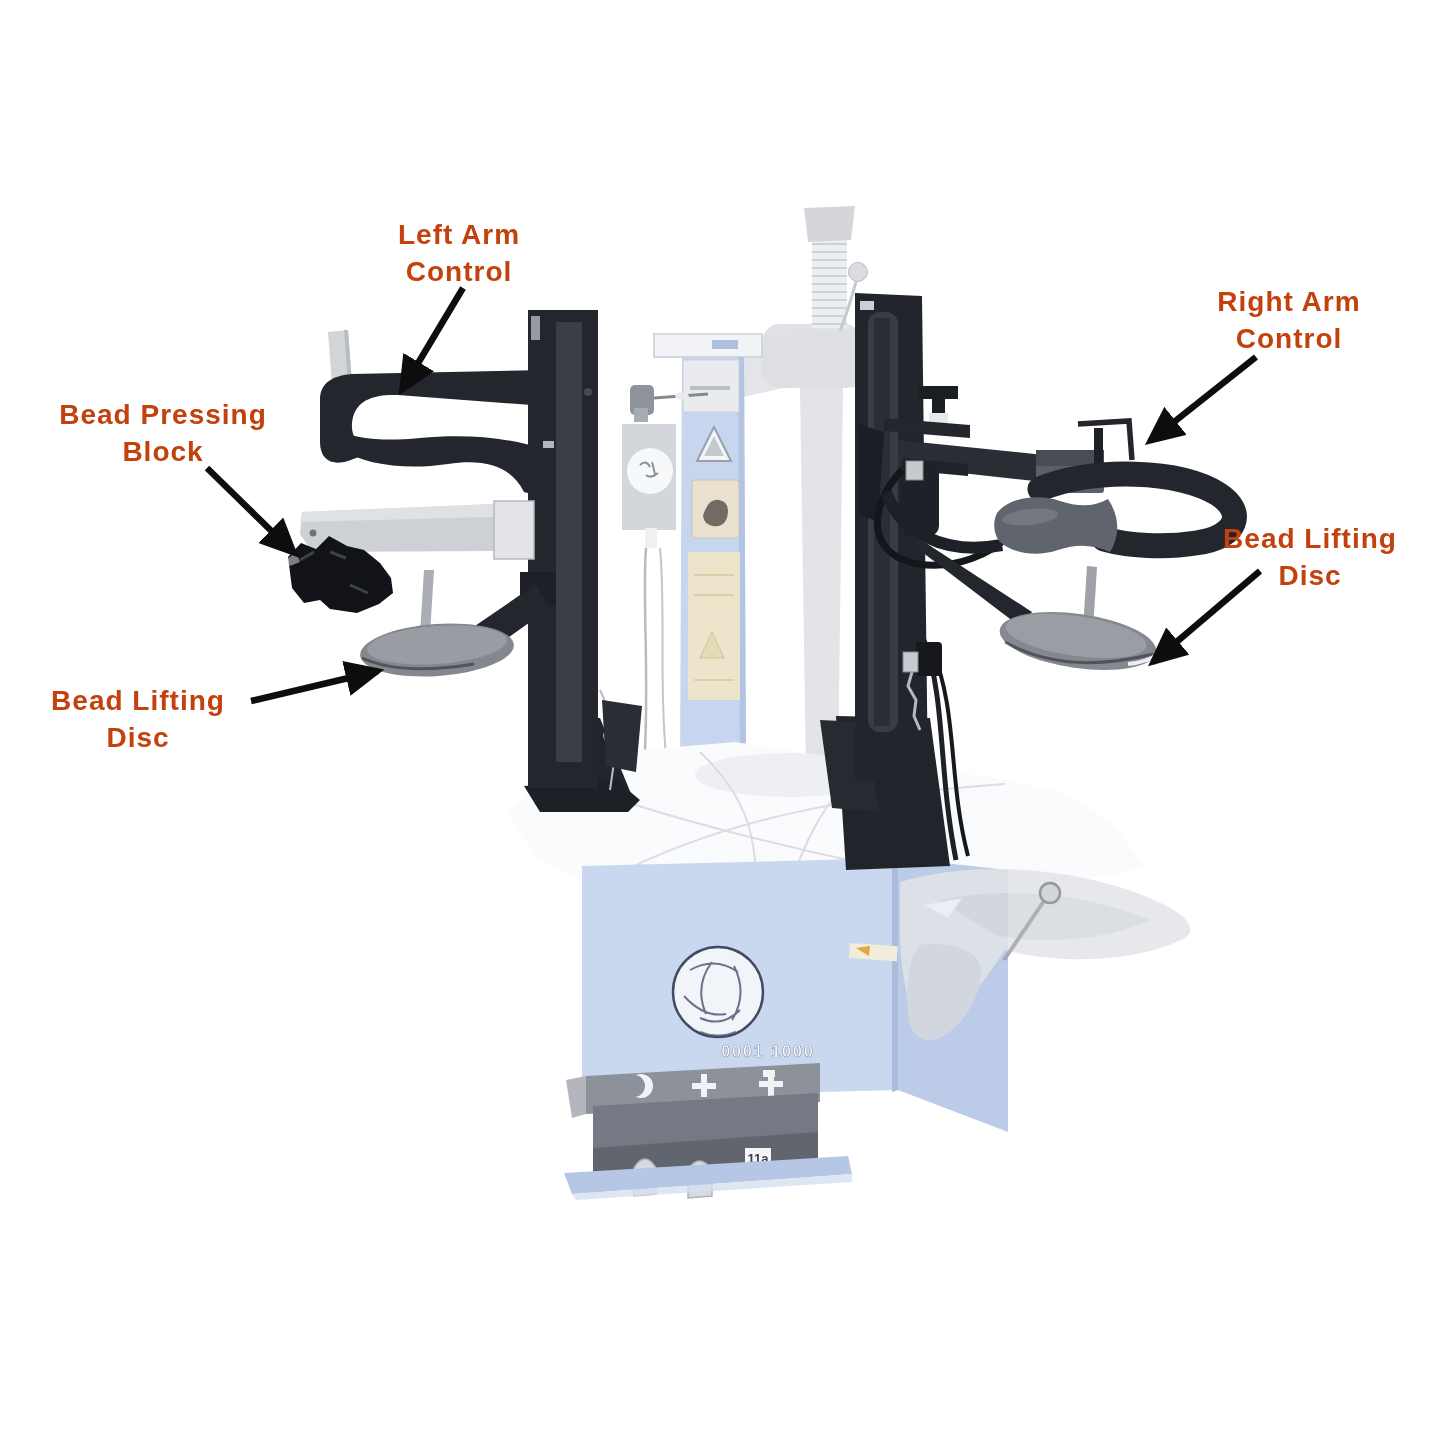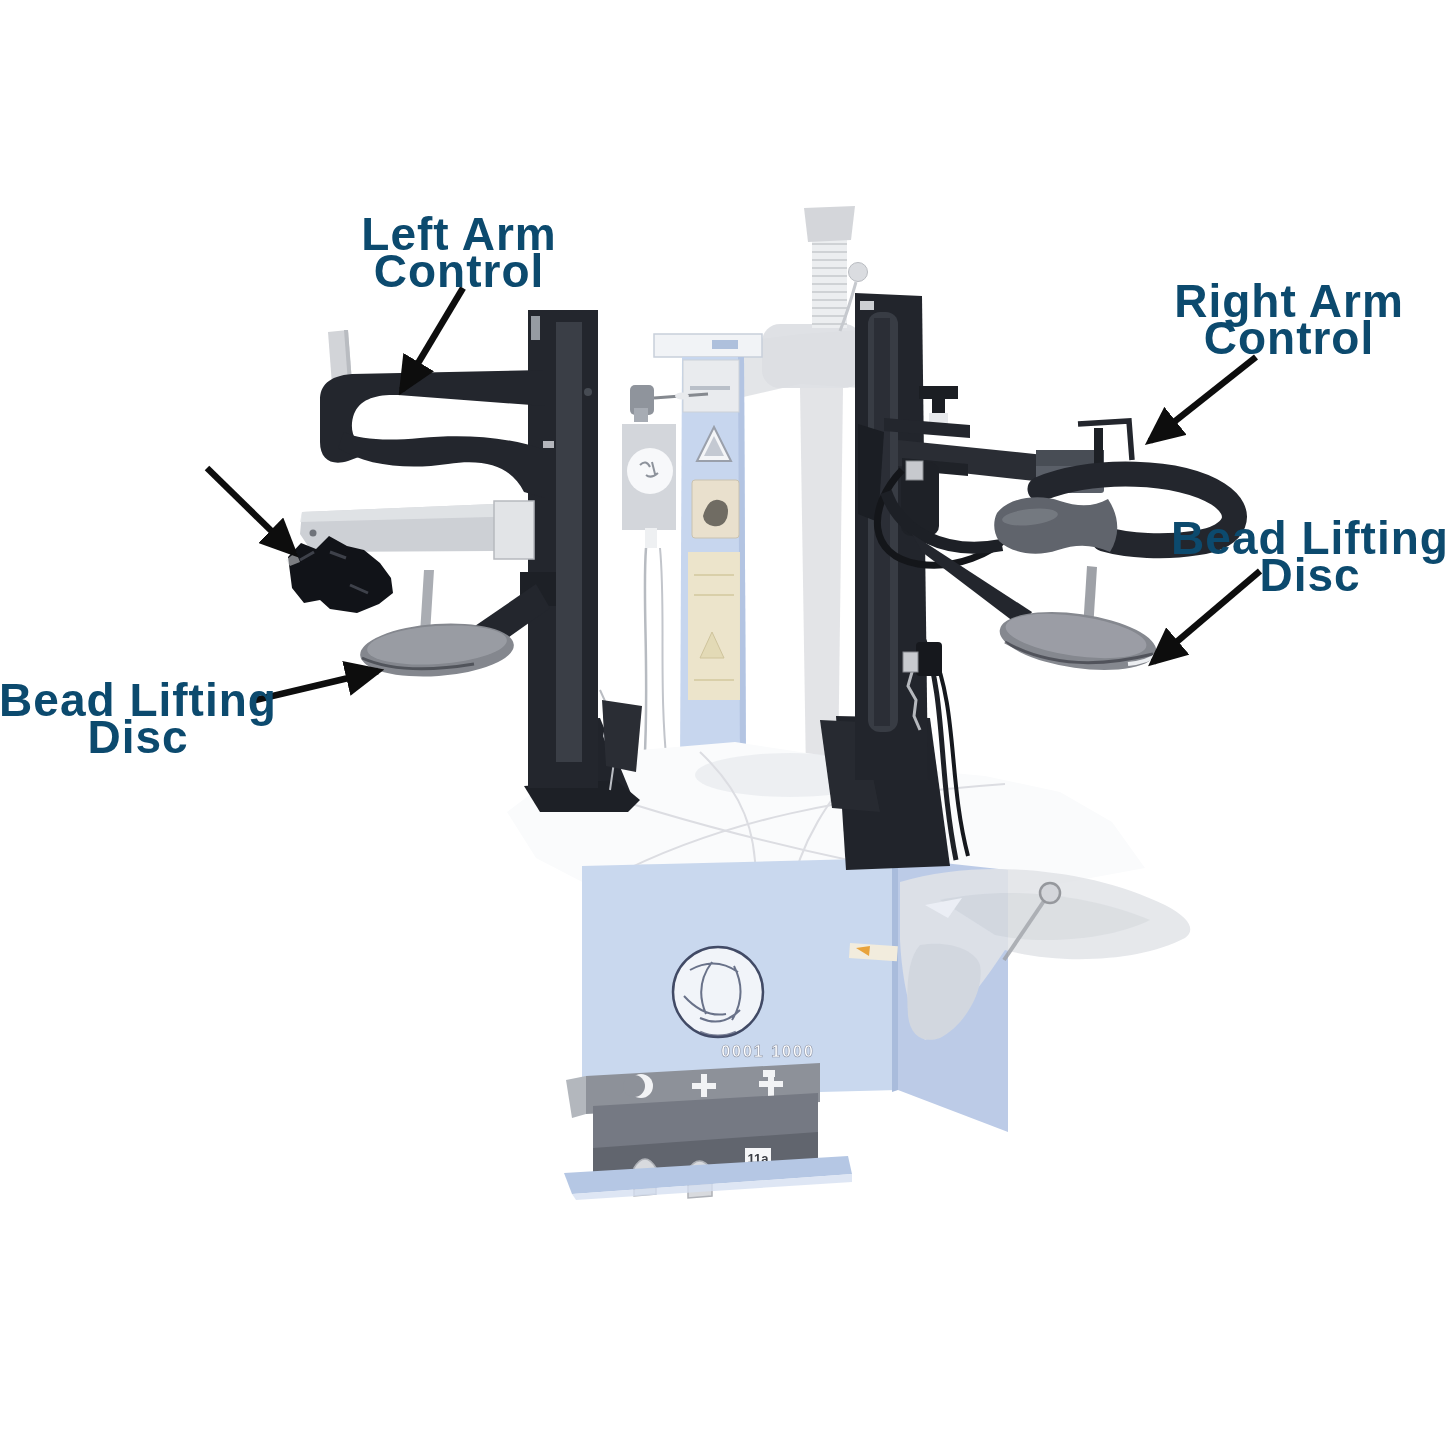--- a/index.html
+++ b/index.html
@@ -3,21 +3,21 @@
 <meta charset="utf-8">
 <style>
   html,body{margin:0;padding:0;background:#ffffff;}
   .canvas{
     position:relative;width:1445px;height:1445px;background:#ffffff;
     font-family:"Liberation Sans",sans-serif;overflow:hidden;
   }
   .art{position:absolute;left:0;top:0;width:1445px;height:1445px;}
   .callout{
     position:absolute;transform:translateX(-50%);text-align:center;
-    color:#0c4a6e;font-weight:bold;font-size:46px;line-height:37px;
+    color:#c2410c;font-weight:bold;font-size:28px;line-height:37px;
     letter-spacing:1px;white-space:nowrap;
   }
   .callout .ln{display:block;}
   #lbl-left-arm{left:459px;top:216px;}
   #lbl-right-arm{left:1289px;top:283px;}
   #lbl-bead-press{left:163px;top:396px;}
   #lbl-disc-left{left:138px;top:682px;}
   #lbl-disc-right{left:1310px;top:520px;}
 </style>
 </head>
@@ -250,20 +250,24 @@
 </svg>
 
 <div class="callout" id="lbl-left-arm">
   <span class="ln">Left Arm</span>
   <span class="ln">Control</span>
 </div>
 <div class="callout" id="lbl-right-arm">
   <span class="ln">Right Arm</span>
   <span class="ln">Control</span>
 </div>
+<div class="callout" id="lbl-bead-press">
+  <span class="ln">Bead Pressing</span>
+  <span class="ln">Block</span>
+</div>
 <div class="callout" id="lbl-disc-left">
   <span class="ln">Bead Lifting</span>
   <span class="ln">Disc</span>
 </div>
 <div class="callout" id="lbl-disc-right">
   <span class="ln">Bead Lifting</span>
   <span class="ln">Disc</span>
 </div>
 
 </div>

